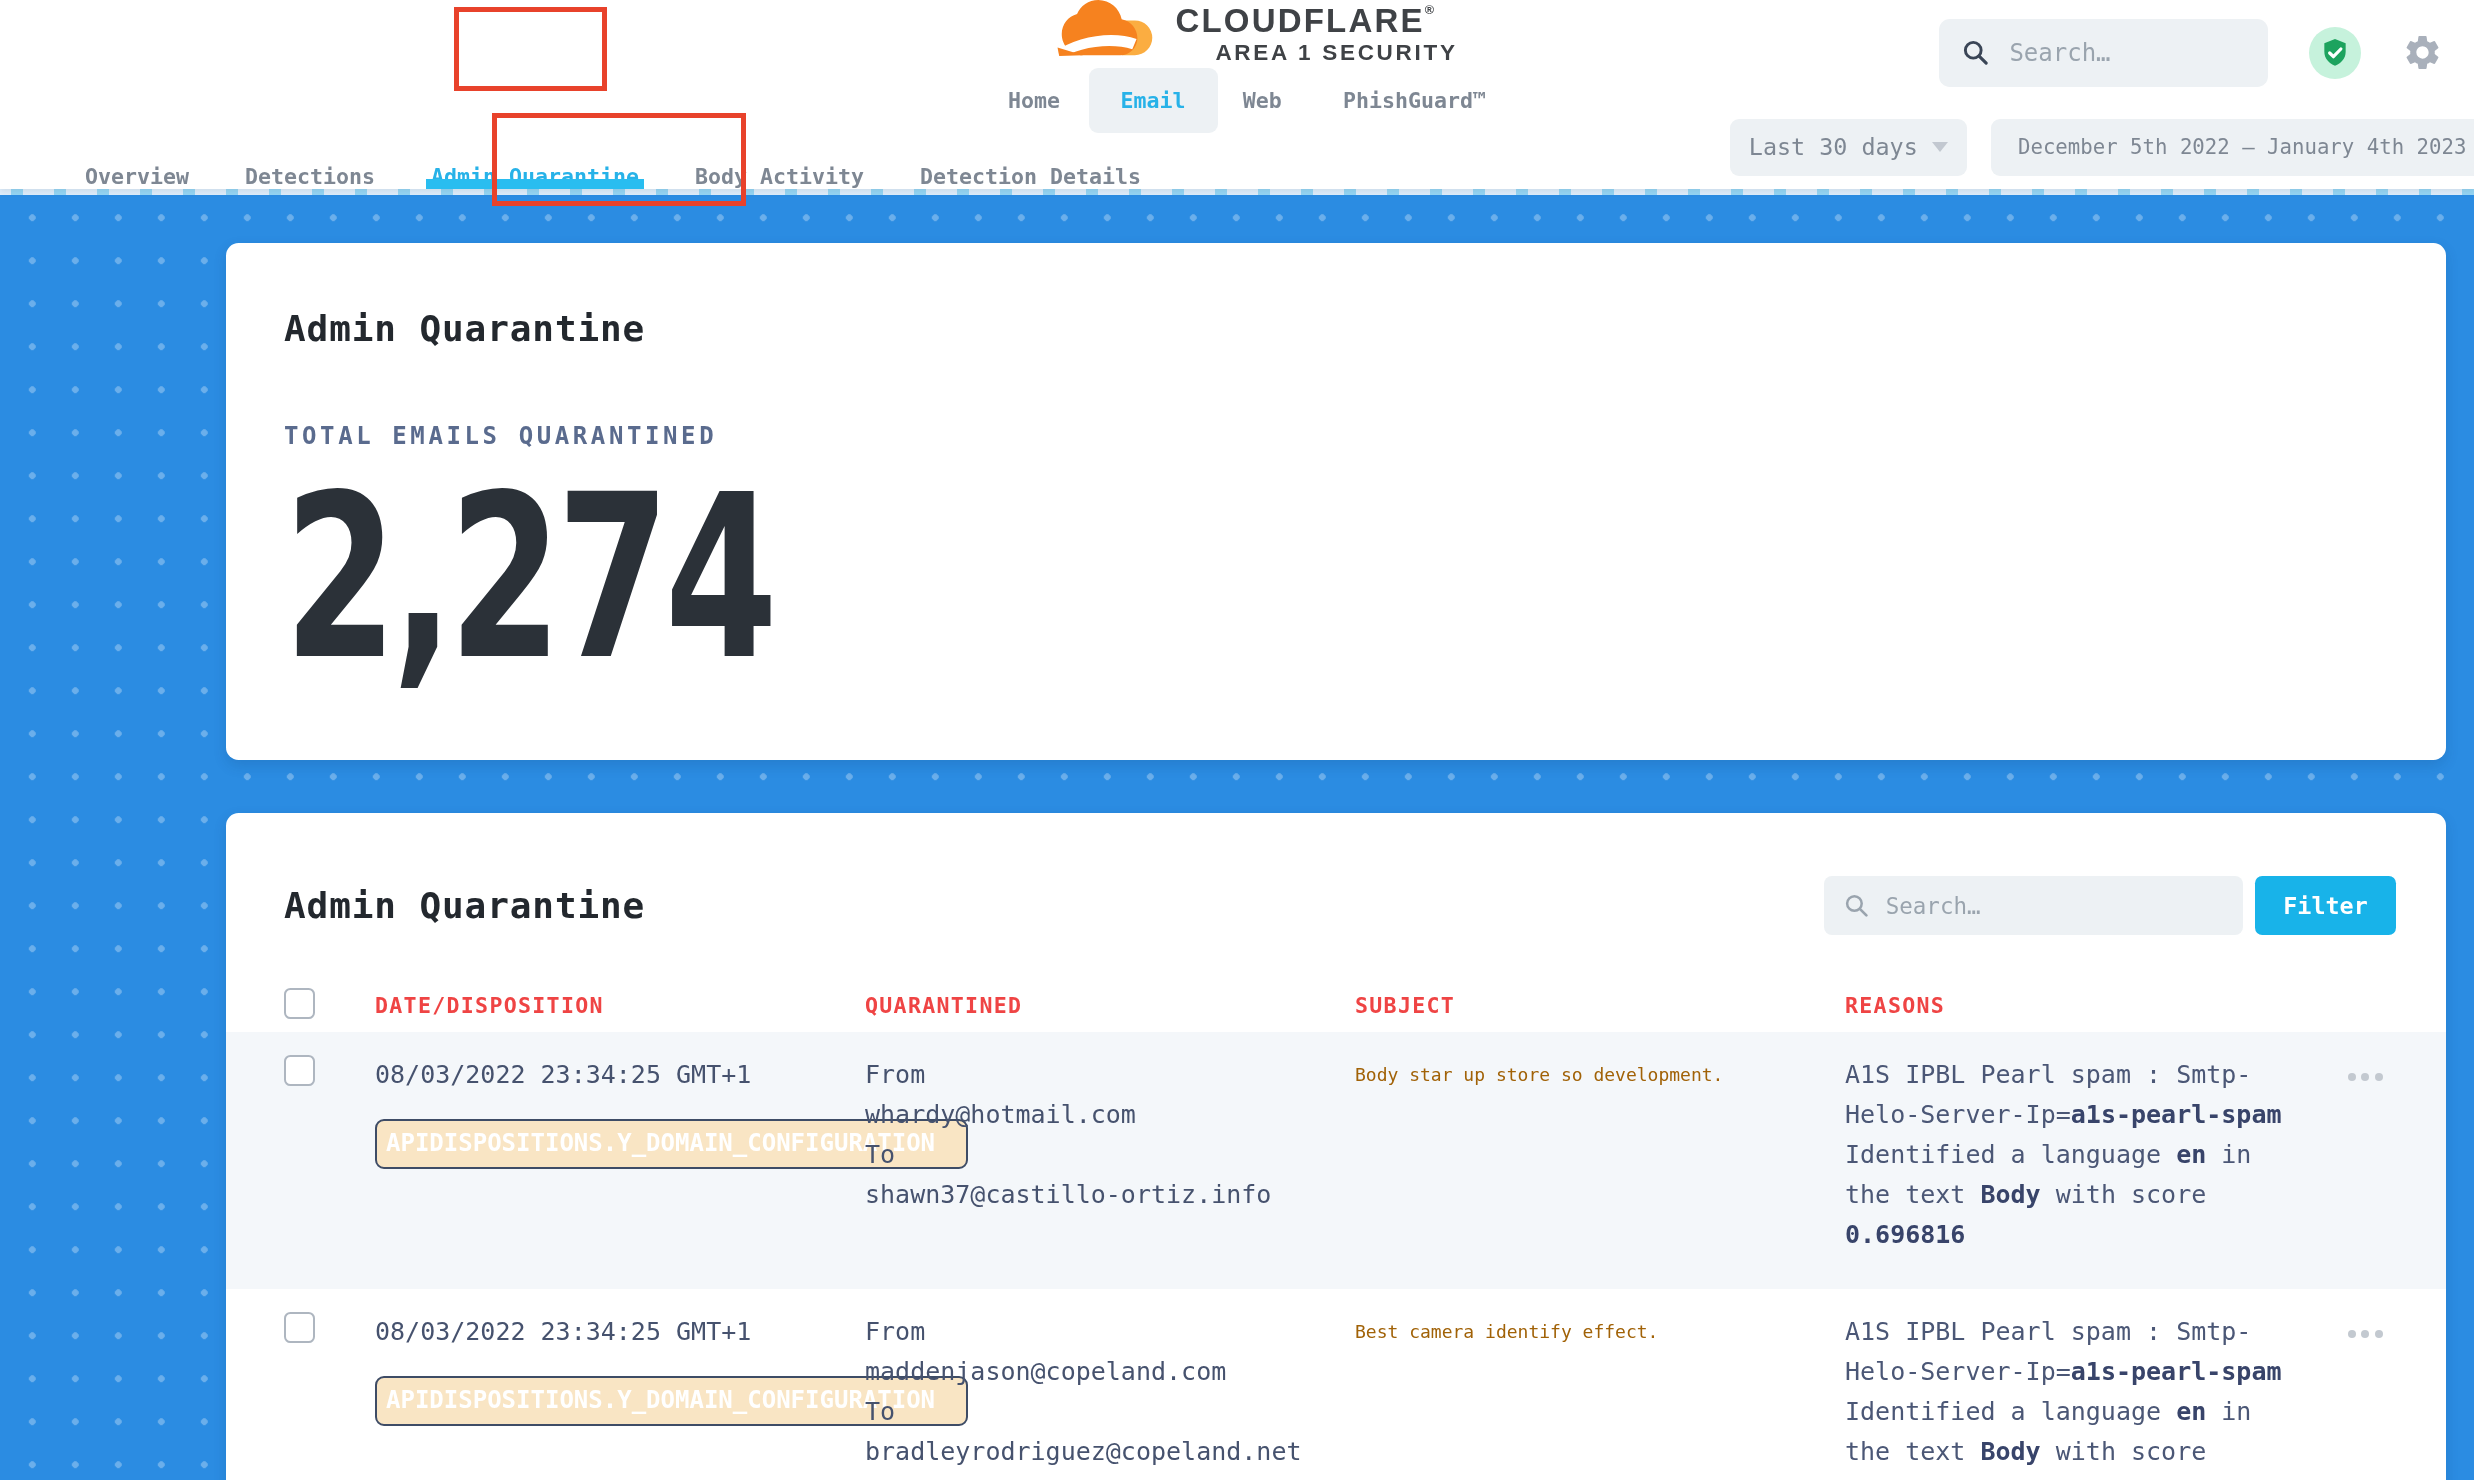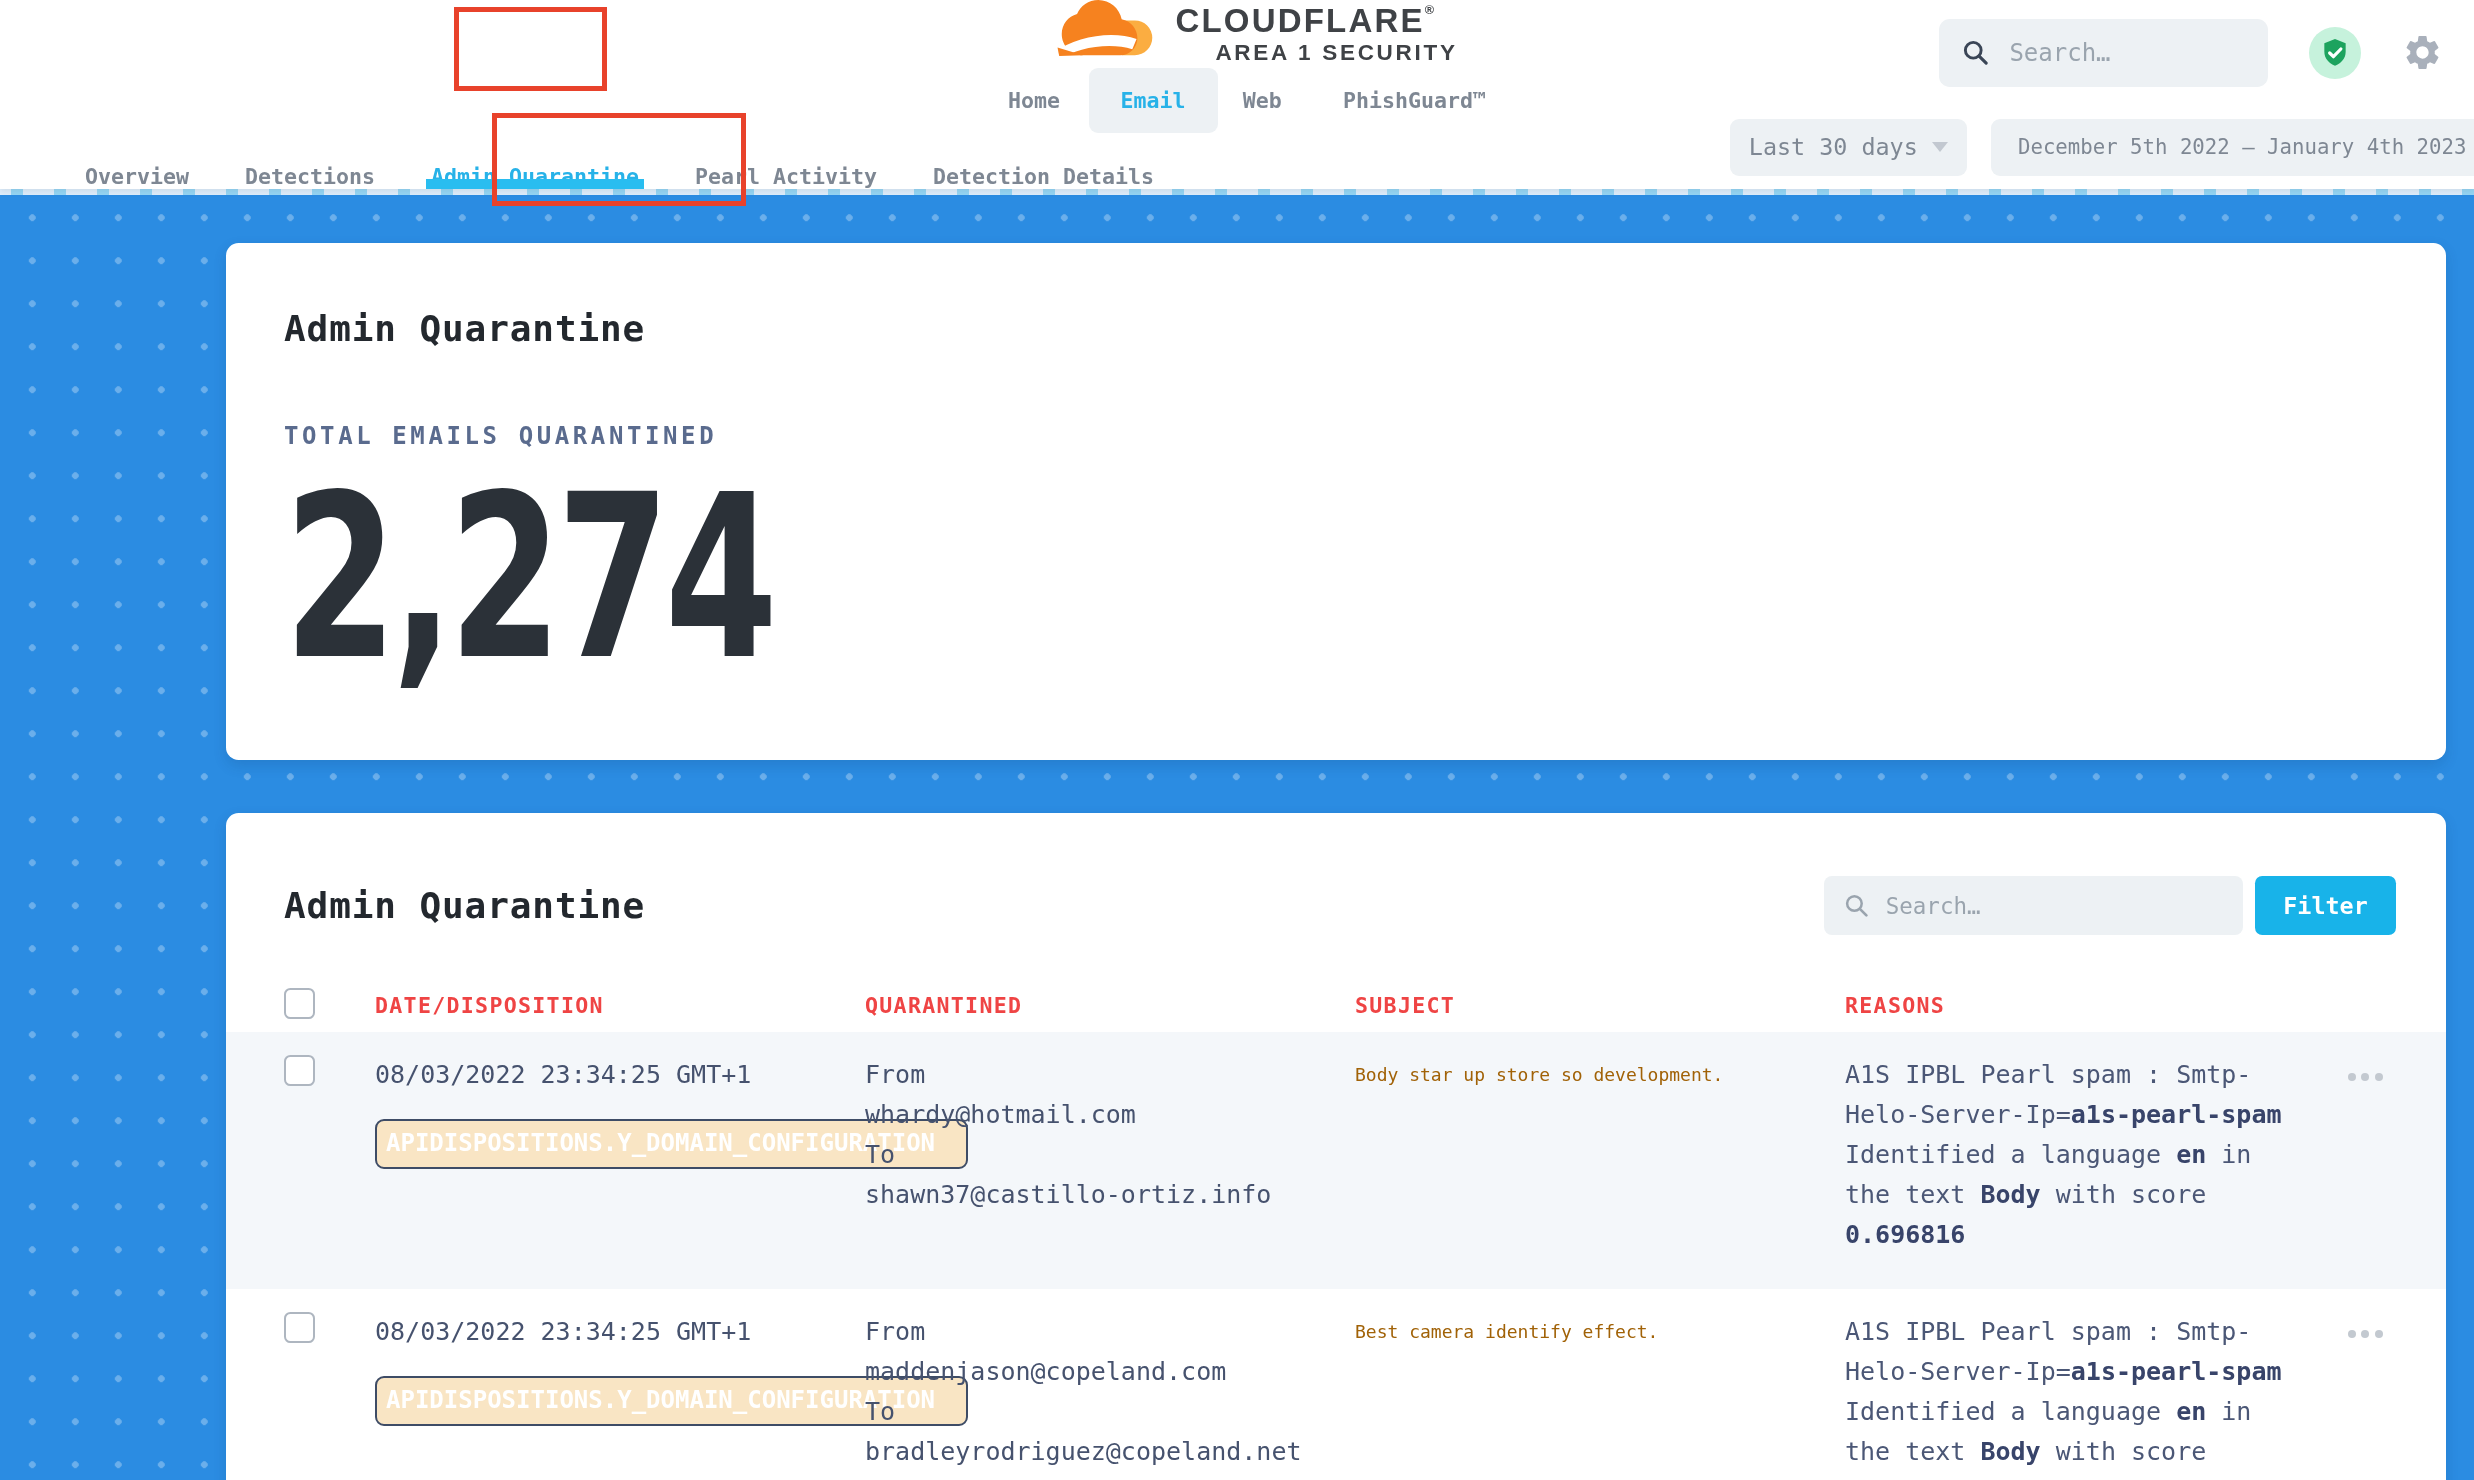--- a/index.html
+++ b/index.html
@@ -187,21 +187,21 @@
       <path fill="#a9b0bb" d="M19.14 12.94c.04-.3.06-.61.06-.94 0-.32-.02-.64-.07-.94l2.03-1.58a.49.49 0 0 0 .12-.61l-1.92-3.32a.49.49 0 0 0-.59-.22l-2.39.96c-.5-.38-1.03-.7-1.62-.94l-.36-2.54a.48.48 0 0 0-.48-.41h-3.84a.48.48 0 0 0-.47.41l-.36 2.54c-.59.24-1.13.57-1.62.94l-2.39-.96a.48.48 0 0 0-.59.22L2.74 8.87c-.12.21-.08.47.12.61l2.03 1.58c-.05.3-.09.63-.09.94s.02.64.07.94l-2.03 1.58a.49.49 0 0 0-.12.61l1.92 3.32c.12.22.37.29.59.22l2.39-.96c.5.38 1.03.7 1.62.94l.36 2.54c.05.24.24.41.48.41h3.84c.24 0 .44-.17.47-.41l.36-2.54c.59-.24 1.13-.56 1.62-.94l2.39.96c.22.08.47 0 .59-.22l1.92-3.32a.49.49 0 0 0-.12-.61l-2.01-1.58zM12 15.6A3.61 3.61 0 0 1 8.4 12c0-1.98 1.62-3.6 3.6-3.6s3.6 1.62 3.6 3.6-1.62 3.6-3.6 3.6z"></path>
     </svg>
   </div>
 </div>
 
 <div class="subnav">
   <div class="subnav-tabs">
     <div class="subnav-tab">Overview</div>
     <div class="subnav-tab">Detections</div>
     <div class="subnav-tab active">Admin Quarantine</div>
-    <div class="subnav-tab">Pearl Activity</div>
+    <div class="subnav-tab">Body Activity</div>
     <div class="subnav-tab">Detection Details</div>
   </div>
   <div class="period-btn">
     <span>Last 30 days</span>
     <span class="caret-down"></span>
   </div>
   <div class="daterange-btn">
     <span>December 5th 2022 — January 4th 2023</span>
   </div>
 </div>

